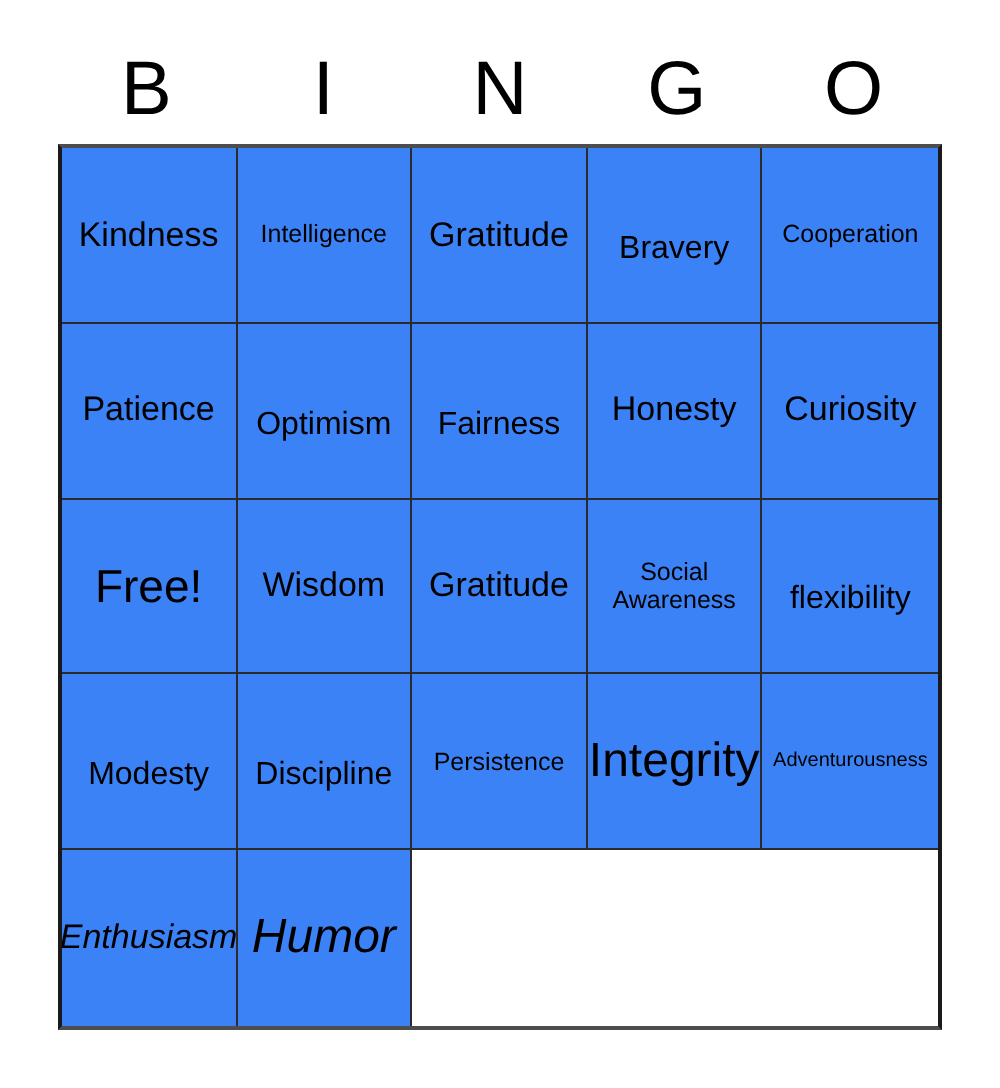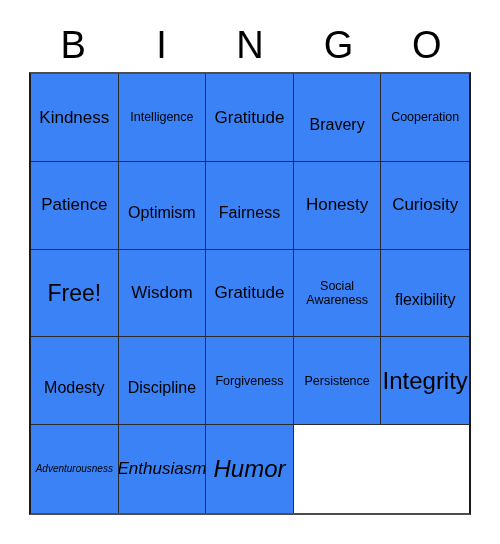--- a/index.html
+++ b/index.html
@@ -147,23 +147,20 @@
       <div class="cell">
         <span class="cell-text sz-lg">flexibility</span>
       </div>
       <div class="cell">
         <span class="cell-text sz-lg">Modesty</span>
       </div>
       <div class="cell">
         <span class="cell-text sz-lg">Discipline</span>
       </div>
       <div class="cell">
-        <span class="cell-text sz-sm">Forgiveness</span>
-      </div>
-      <div class="cell">
         <span class="cell-text sz-sm">Persistence</span>
       </div>
       <div class="cell">
         <span class="cell-text sz-xl">Integrity</span>
       </div>
       <div class="cell">
         <span class="cell-text sz-xs">Adventurousness</span>
       </div>
       <div class="cell">
         <span class="cell-text sz-md">Enthusiasm</span>

